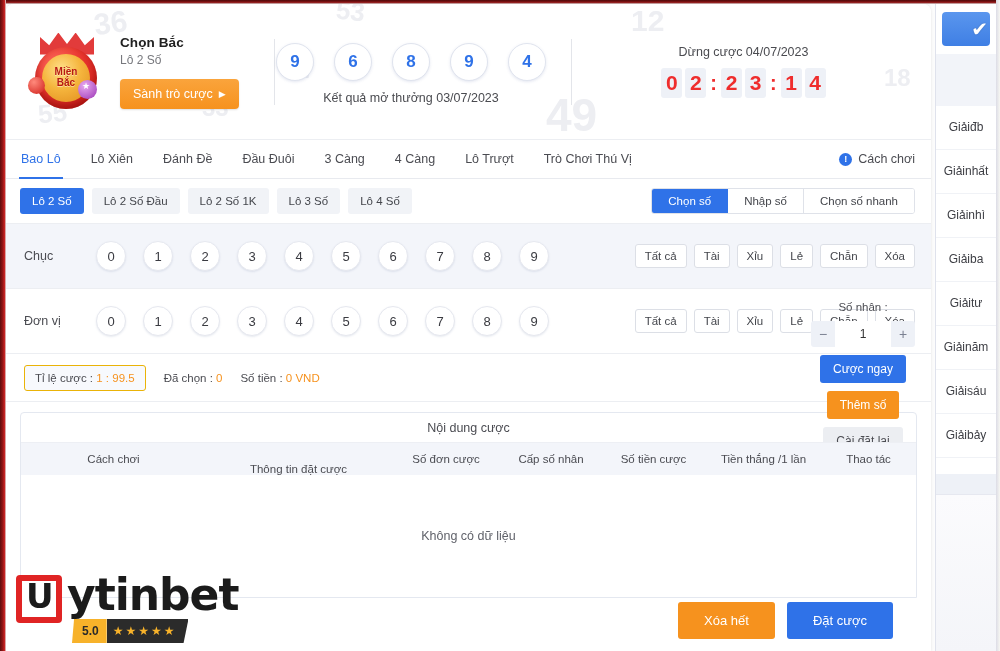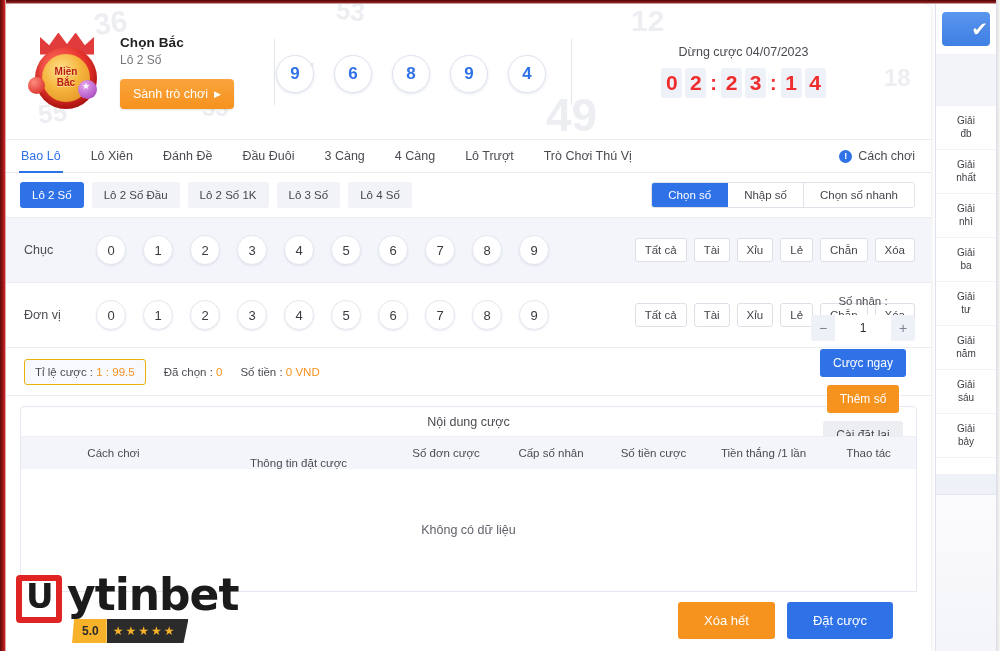--- a/index.html
+++ b/index.html
@@ -141,21 +141,21 @@
     display: flex; align-items: center; justify-content: center;
     font-size: 21px; font-weight: bold; color: #ef2d2d;
   }
   .cd-digits .sep { font-size: 20px; font-weight: bold; color: #ef2d2d; padding: 0 1px; }
 
   
   .tabrow {
     display: flex; align-items: stretch;
     border-top: 1px solid #eceef2;
     border-bottom: 1px solid #e8eaef;
-    height: 34px;
+    height: 40px;
     background: #fff;
   }
   .tab {
     padding: 0 15px; display: flex; align-items: center;
     font-size: 12.5px; color: #4b4c52; cursor: pointer;
     position: relative; white-space: nowrap;
   }
   .tab.active { color: #2f72e8; }
   .tab.active::after {
     content: ""; position: absolute; left: 13px; right: 13px; bottom: -1px;
@@ -309,23 +309,23 @@
     background: linear-gradient(180deg,#5a96ee 0%, #3f7fe4 100%);
     display: flex; align-items: center; justify-content: flex-end;
     padding-right: 2px;
   }
   .check {
     color: #fff; font-size: 20px; line-height: 1;
     text-shadow: 0 0 2px rgba(0,0,0,.2);
   }
   .sb-gap { height: 52px; background: #f2f4f9; margin: 8px 0 0 0; }
   .prize {
-    height: 44px; display: flex; flex-direction: column;
+    height: 44px; display: flex; flex-direction: row;
     align-items: center; justify-content: center;
-    font-size: 10px; color: #3d3e44; line-height: 1.25;
+    font-size: 12px; color: #3d3e44; line-height: 1.25;
     border-bottom: 1px solid #f0f2f6;
   }
   .sb-foot {
     position: absolute; left: 0; right: 0; top: 470px; height: 20px;
     background: #eef1f7;
   }
   .sb-strip {
     position: absolute; left: 0; right: 0; top: 490px; bottom: 0;
     background: linear-gradient(180deg,#fbfbfd 0%, #f4f5f9 100%);
     border-top: 1px solid #e6e8f0;
@@ -399,35 +399,36 @@
             <span>Bắc</span>
           </div>
           <div class="dot d1"></div>
           <div class="dot d2"></div>
         </div>
 
         <div class="title-col">
           <div class="t1">Chọn Bắc</div>
           <div class="t2">Lô 2 Số</div>
           <button class="lobby-btn">
-            <span>Sành trò chơi</span>
+            <span>Sành trò cược</span>
             <span class="caret">▶</span>
           </button>
         </div>
 
         <div class="divider-v"></div>
 
         <div class="result-col">
           <div class="balls">
             <div class="ball">9</div>
             <div class="ball">6</div>
             <div class="ball">8</div>
             <div class="ball">9</div>
             <div class="ball">4</div>
           </div>
+          <div class="result-label">Kết quả mở thưởng 03/07/2023</div>
         </div>
 
         <div class="divider-v" style="margin-left:10px;"></div>
 
         <div class="countdown-col">
           <div class="cd-label">Dừng cược 04/07/2023</div>
           <div class="cd-digits">
             <div class="dg">0</div>
             <div class="dg">2</div>
             <div class="sep">:</div>

